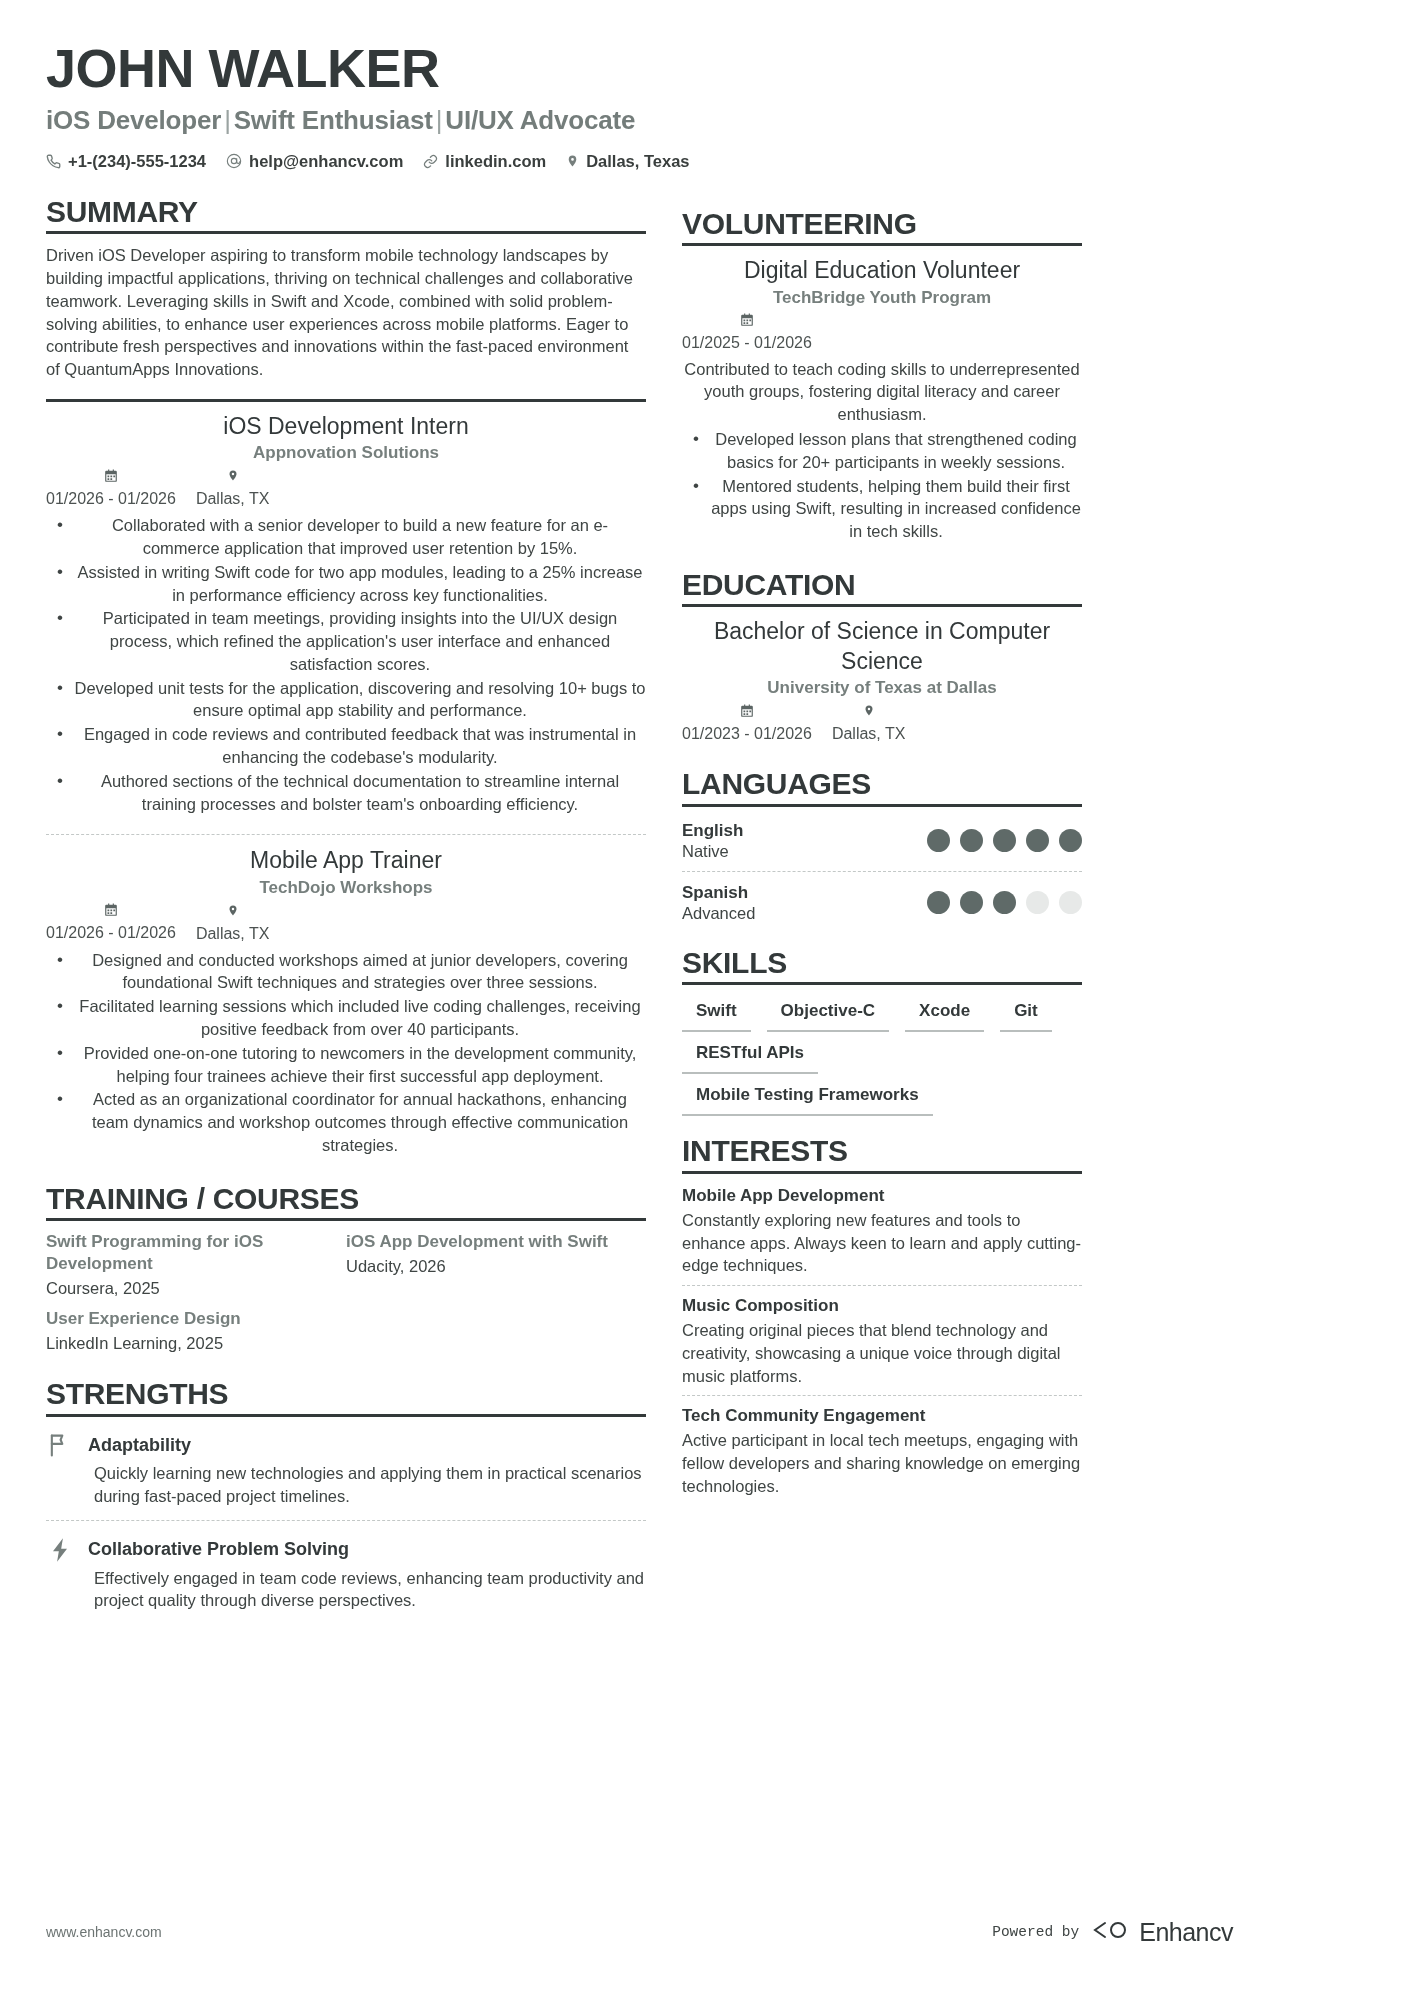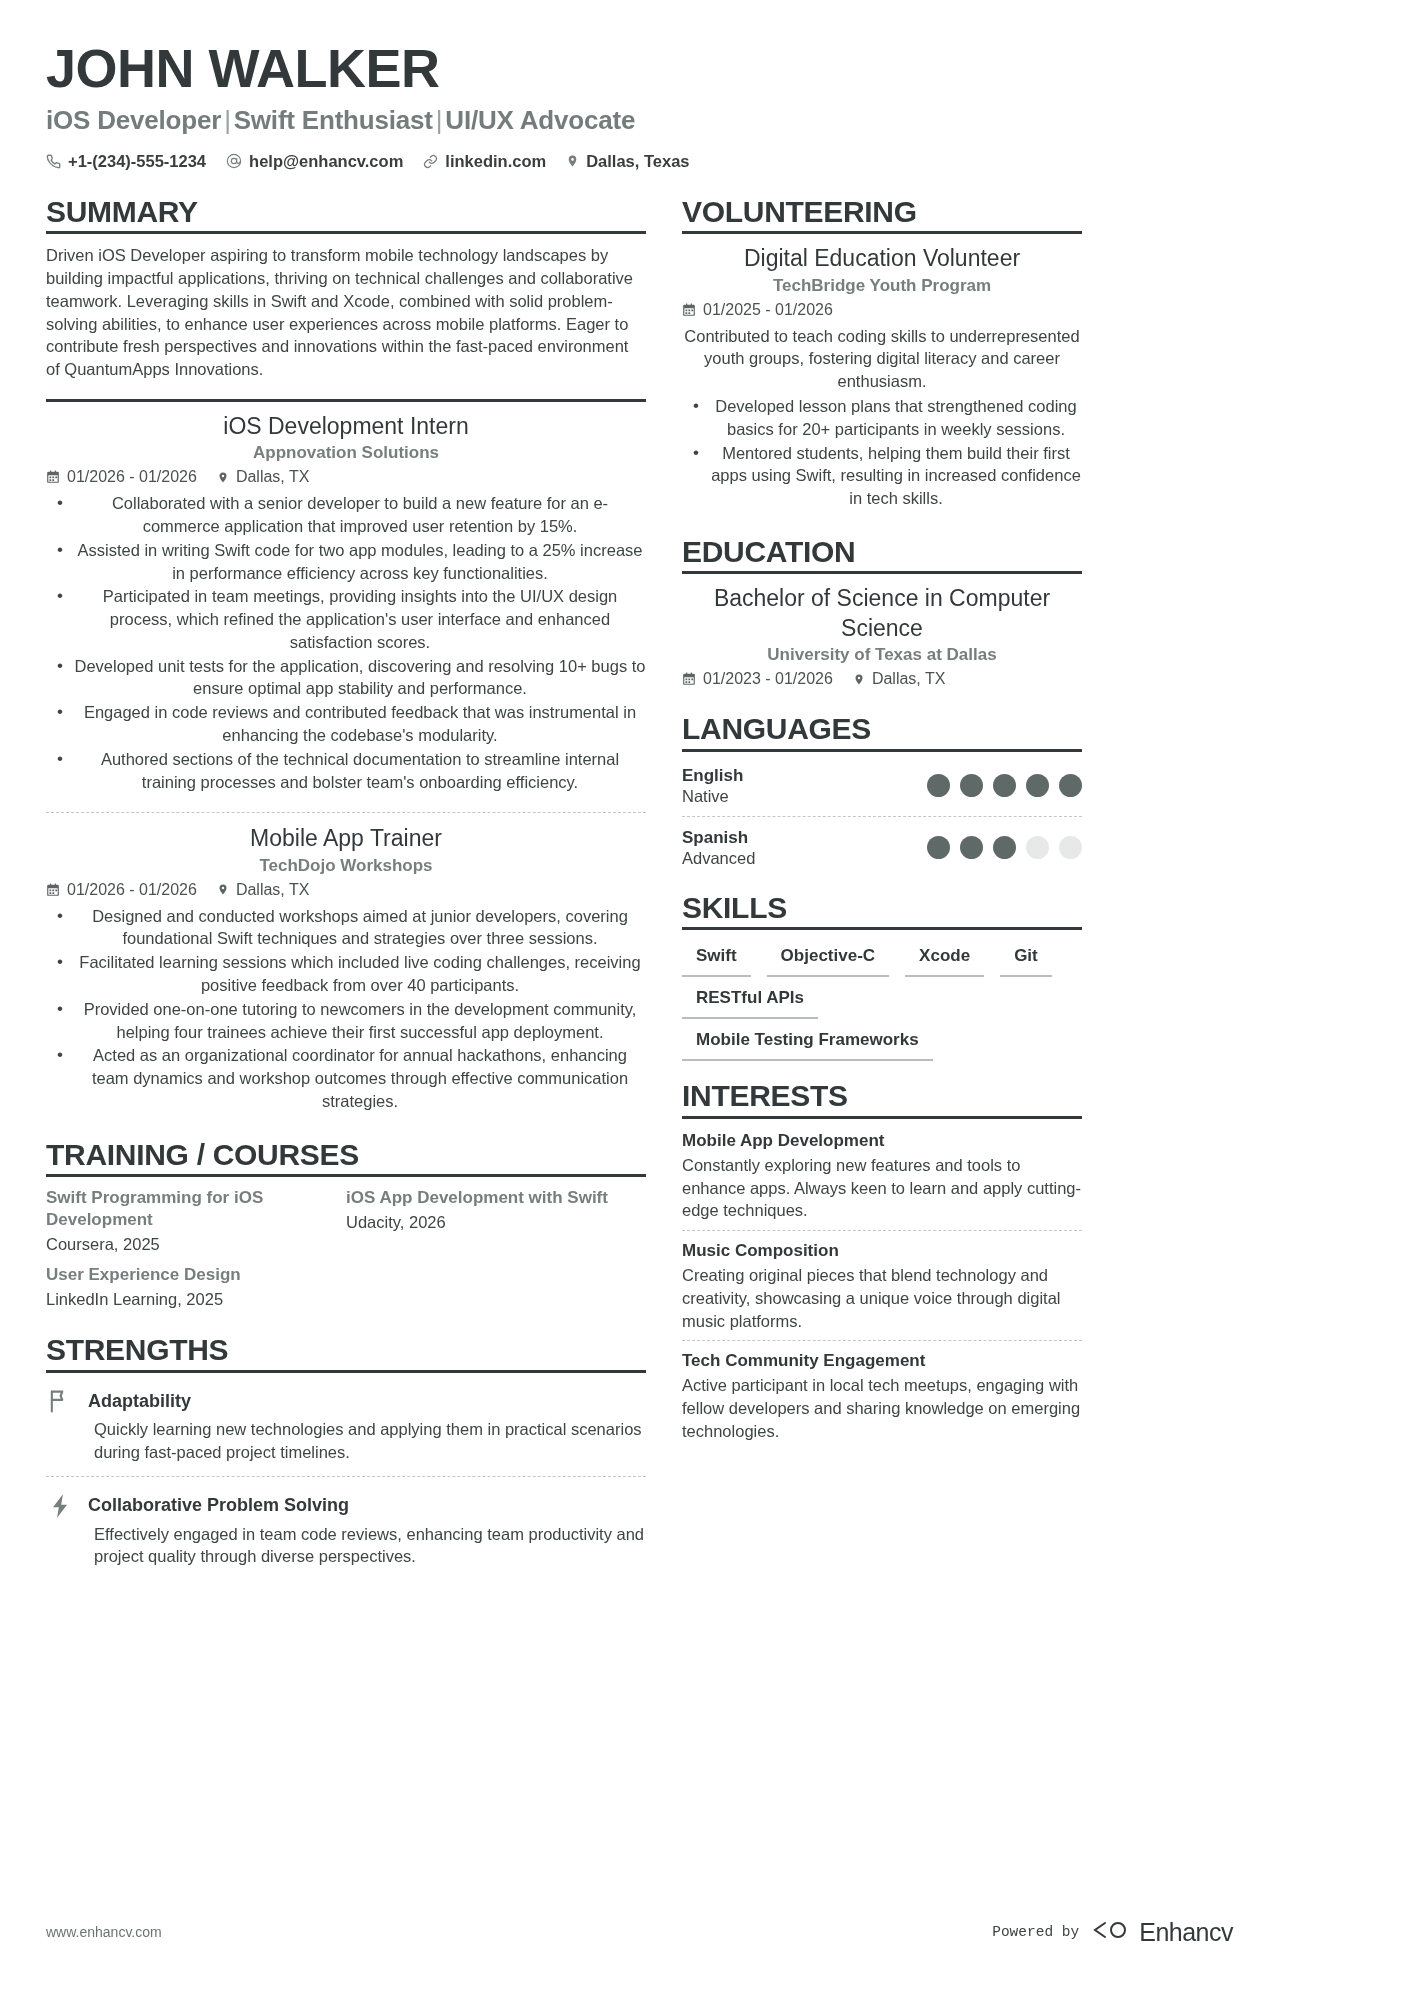--- a/index.html
+++ b/index.html
@@ -43,21 +43,21 @@
     font-weight: 700;
     color: #3a3f3e;
     margin-bottom: 24px;
   }
   .ct { display: inline-flex; align-items: center; gap: 7px; }
   .ct svg { display: block; flex: none; }
 
   
   .cols { display: flex; align-items: flex-start; gap: 36px; }
   .col-left { width: 600px; flex: none; }
-  .col-right { width: 400px; flex: none; }
+  .col-right { width: 400px; flex: none; margin-top: 12px; }
 
   
   .sec { margin-bottom: 6px; }
   .sec-title {
     font-size: 30px;
     font-weight: 700;
     color: #33393a;
     letter-spacing: -0.3px;
     line-height: 1.12;
     padding-bottom: 3px;
@@ -80,21 +80,21 @@
     margin-bottom: 5px;
   }
   .meta {
     display: flex;
     align-items: center;
     gap: 20px;
     font-size: 16px;
     color: #4c5251;
     margin-bottom: 6px;
   }
-  .meta span.m { display: inline-flex; align-items: center; gap: 7px; }
+  .meta span.m { display: inline-flex; align-items: center; gap: 7px; flex-direction: column; }
   .meta svg { display: block; flex: none; }
 
   ul.bullets { list-style: none; margin: 0 0 0 4px; }
   ul.bullets li {
     position: relative;
     padding-left: 24px;
     font-size: 16.5px;
     line-height: 1.38;
     color: #3f4544;
     margin-bottom: 1px;

